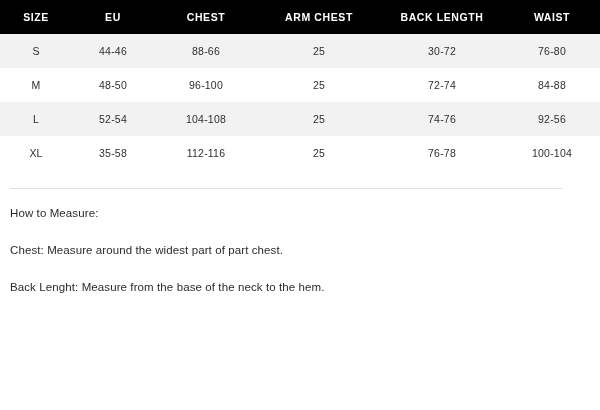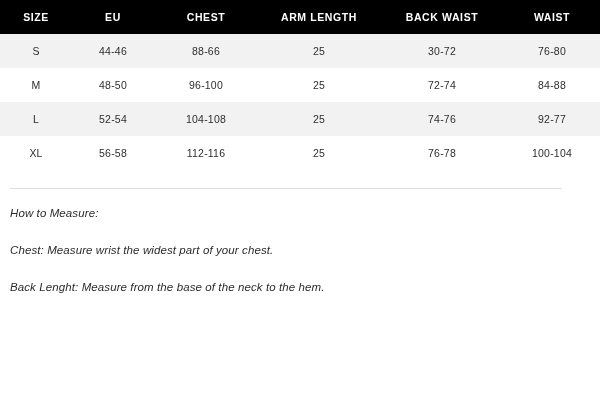--- a/index.html
+++ b/index.html
@@ -63,21 +63,20 @@
   }
   .notes {
     padding: 18px 10px 0 10px;
   }
   .notes p {
     margin: 0 0 23px 0;
     font-size: 11.5px;
     color: #2b2b2b;
     line-height: 1.2;
     letter-spacing: 0.1px;
-    font-style: italic;
   }
   .notes p:last-child {
     margin-bottom: 17px;
   }
 </style>
 </head>
 <body>
 
 <div class="page">
 
@@ -88,22 +87,22 @@
       <col class="c-chest">
       <col class="c-arm">
       <col class="c-back">
       <col class="c-waist">
     </colgroup>
     <thead>
       <tr>
         <th>SIZE</th>
         <th>EU</th>
         <th>CHEST</th>
-        <th>ARM LENGTH</th>
-        <th>BACK WAIST</th>
+        <th>ARM CHEST</th>
+        <th>BACK LENGTH</th>
         <th>WAIST</th>
       </tr>
     </thead>
     <tbody>
       <tr class="alt">
         <td>S</td>
         <td>44-46</td>
         <td>88-66</td>
         <td>25</td>
         <td>30-72</td>
@@ -116,34 +115,34 @@
         <td>25</td>
         <td>72-74</td>
         <td>84-88</td>
       </tr>
       <tr class="alt">
         <td>L</td>
         <td>52-54</td>
         <td>104-108</td>
         <td>25</td>
         <td>74-76</td>
-        <td>92-77</td>
+        <td>92-56</td>
       </tr>
       <tr class="plain">
         <td>XL</td>
-        <td>56-58</td>
+        <td>35-58</td>
         <td>112-116</td>
         <td>25</td>
         <td>76-78</td>
         <td>100-104</td>
       </tr>
     </tbody>
   </table>
 
   <div class="divider"></div>
 
   <div class="notes">
     <p>How to Measure:</p>
-    <p>Chest: Measure wrist the widest part of your chest.</p>
+    <p>Chest: Measure around the widest part of part chest.</p>
     <p>Back Lenght: Measure from the base of the neck to the hem.</p>
   </div>
 
 </div>
 
 </body></html>

